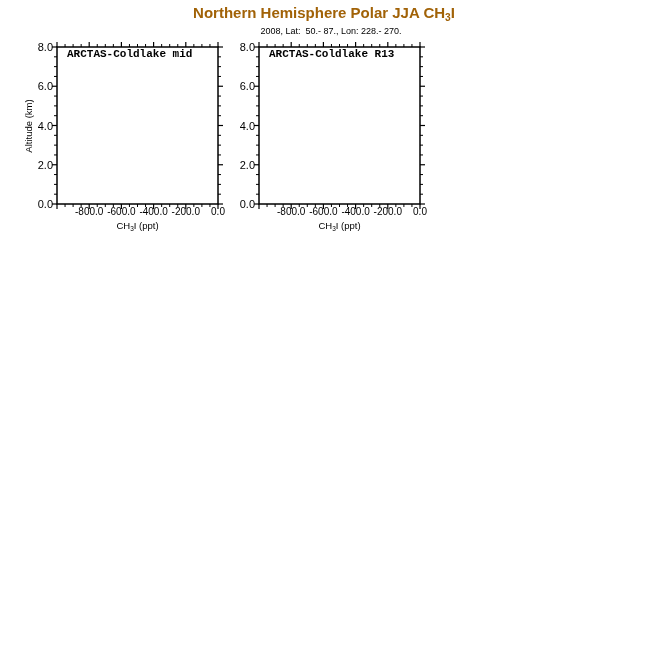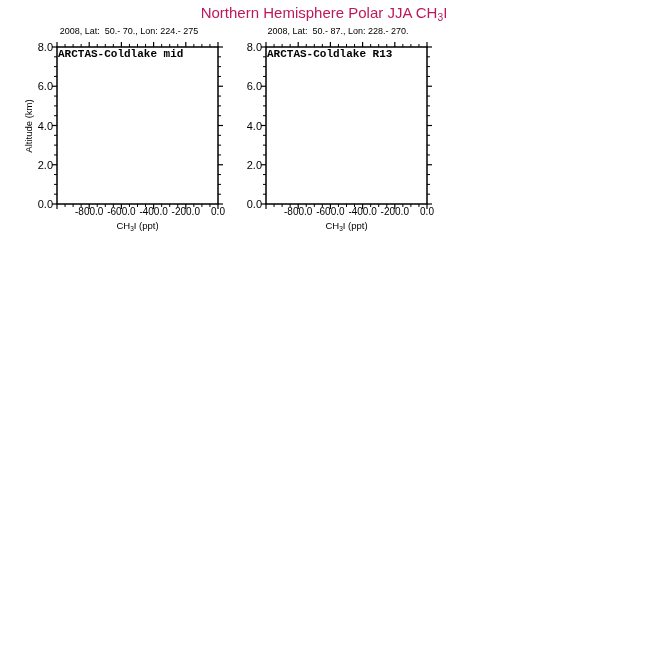--- a/index.html
+++ b/index.html
@@ -1,47 +1,46 @@
 <!DOCTYPE html>
 <html><head>
 <meta charset="utf-8">
 <style>
   html,body{margin:0;padding:0;background:#fff;}
   #page{position:relative;width:648px;height:648px;background:#ffffff;overflow:hidden;
         font-family:"Liberation Sans", sans-serif;color:#000;}
   .figure-title{position:absolute;top:4px;left:0;width:648px;text-align:center;
-        font-size:15px;line-height:18px;color:#be185d;}
+        font-size:15px;line-height:18px;color:#a16207;font-weight:bold;}
   .figure-title sub, .x-axis-title sub{font-size:0.68em;vertical-align:-0.32em;}
   .panel{position:absolute;top:0;width:212px;height:250px;}
   .panel-left{left:17px;}
-  .panel-right{left:226px;}
+  .panel-right{left:219px;}
   .subtitle{position:absolute;top:26px;left:12px;width:200px;text-align:center;
         font-size:9px;line-height:11px;white-space:pre;}
   .plot-frame-svg{position:absolute;left:32px;top:39px;width:177px;height:173px;}
   .panel-label{position:absolute;left:41px;top:48px;font-family:"Liberation Mono", monospace;
-        font-weight:bold;font-size:11px;line-height:12px;white-space:pre;letter-spacing:0px;}
+        font-weight:bold;font-size:11px;line-height:12px;white-space:pre;letter-spacing:0px;padding-left:9px;}
   .y-tick-label{position:absolute;left:0;width:36px;text-align:right;font-size:11px;
         line-height:10px;}
   .x-tick-label{position:absolute;width:44px;text-align:center;font-size:10px;
         line-height:10px;top:207px;}
   .x-axis-title{position:absolute;top:220px;left:40px;width:161px;text-align:center;
         font-size:9.5px;line-height:11px;}
   .y-axis-title{position:absolute;width:157px;height:12px;left:-67.5px;top:119.5px;
         text-align:center;font-size:9.5px;line-height:12px;
         transform:rotate(-90deg);transform-origin:center center;}
 </style>
 </head>
 <body>
 
 <div id="page">
 
   <div class="figure-title"><span>Northern Hemisphere Polar JJA CH</span><sub>3</sub><span>I</span></div>
 
   <div class="panel panel-left">
-    <div class="subtitle">2008, Lat:  50.- 70., Lon: 224.- 275</div>
     <svg class="plot-frame-svg" viewBox="0 0 177 173">
         <rect x="8" y="8" width="161" height="157" fill="none" stroke="#000000" stroke-width="1.5"></rect>
         <line x1="8" y1="8" x2="8" y2="3" stroke="#000000" stroke-width="1.2"></line>
         <line x1="8" y1="165" x2="8" y2="170" stroke="#000000" stroke-width="1.2"></line>
         <line x1="40.2" y1="8" x2="40.2" y2="3" stroke="#000000" stroke-width="1.2"></line>
         <line x1="40.2" y1="165" x2="40.2" y2="170" stroke="#000000" stroke-width="1.2"></line>
         <line x1="72.4" y1="8" x2="72.4" y2="3" stroke="#000000" stroke-width="1.2"></line>
         <line x1="72.4" y1="165" x2="72.4" y2="170" stroke="#000000" stroke-width="1.2"></line>
         <line x1="104.6" y1="8" x2="104.6" y2="3" stroke="#000000" stroke-width="1.2"></line>
         <line x1="104.6" y1="165" x2="104.6" y2="170" stroke="#000000" stroke-width="1.2"></line>

